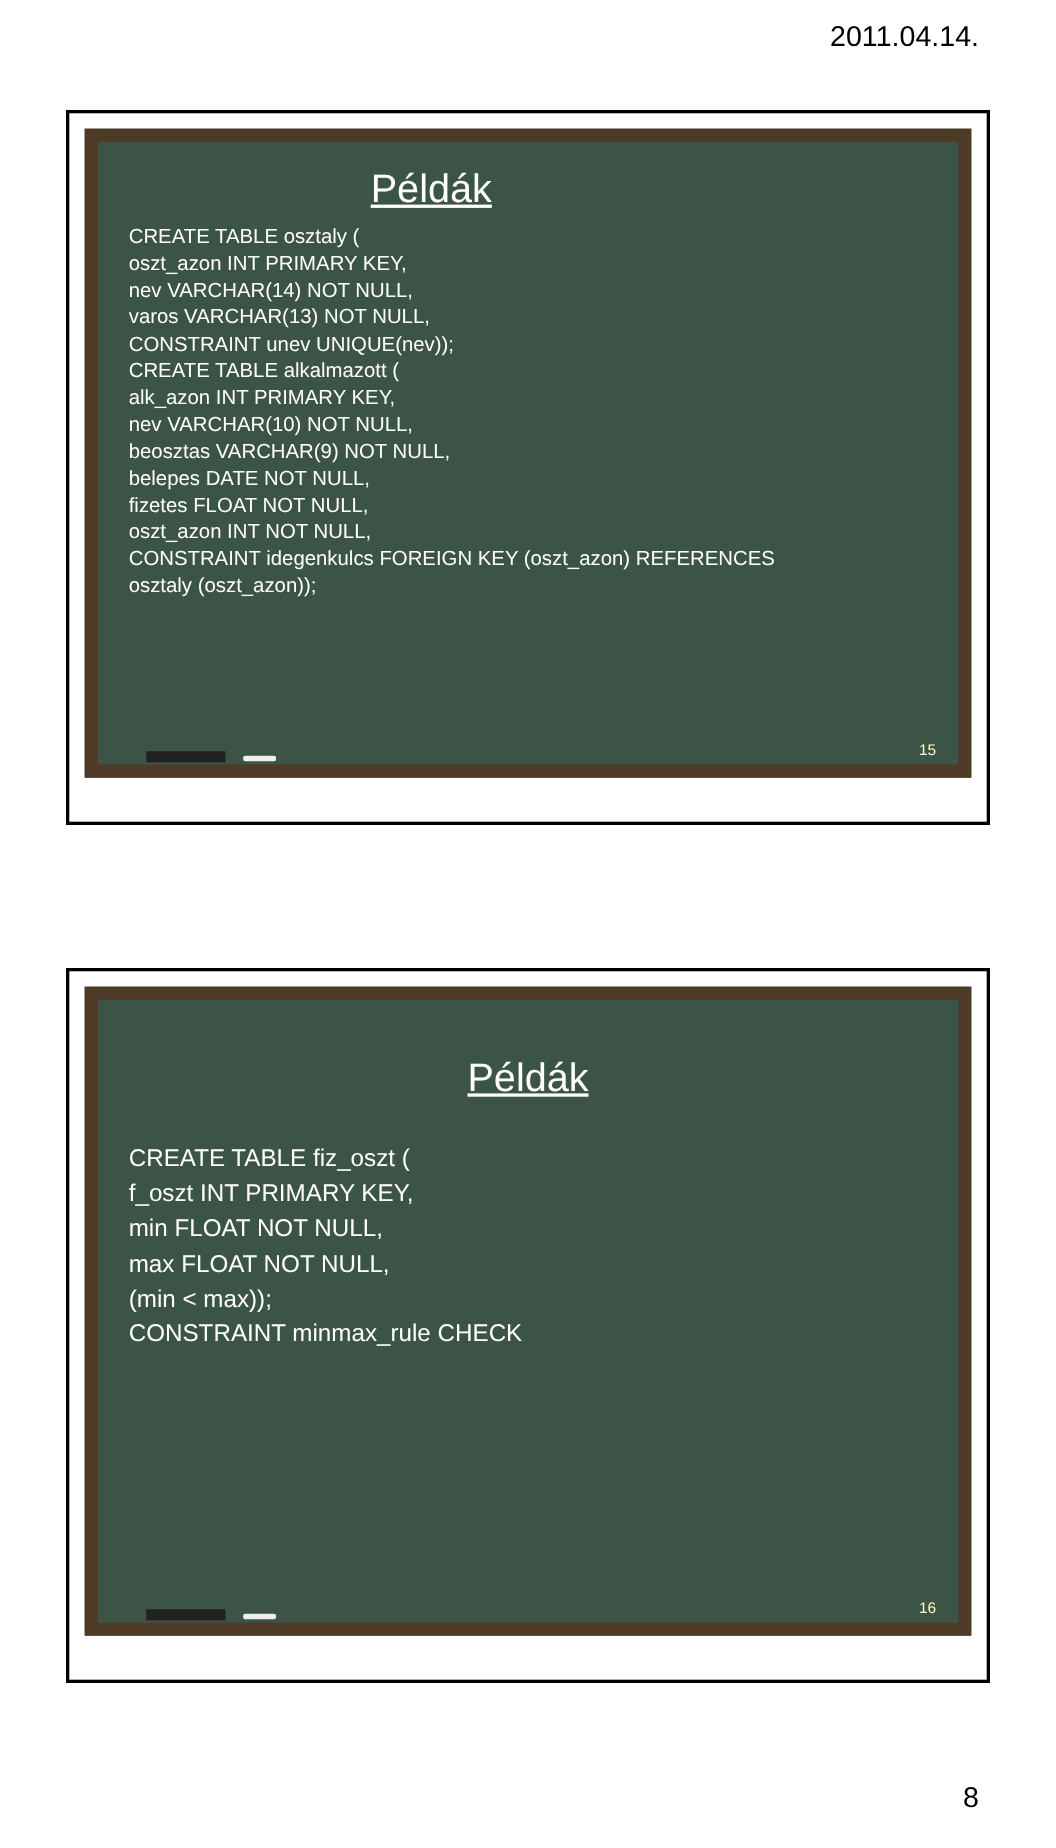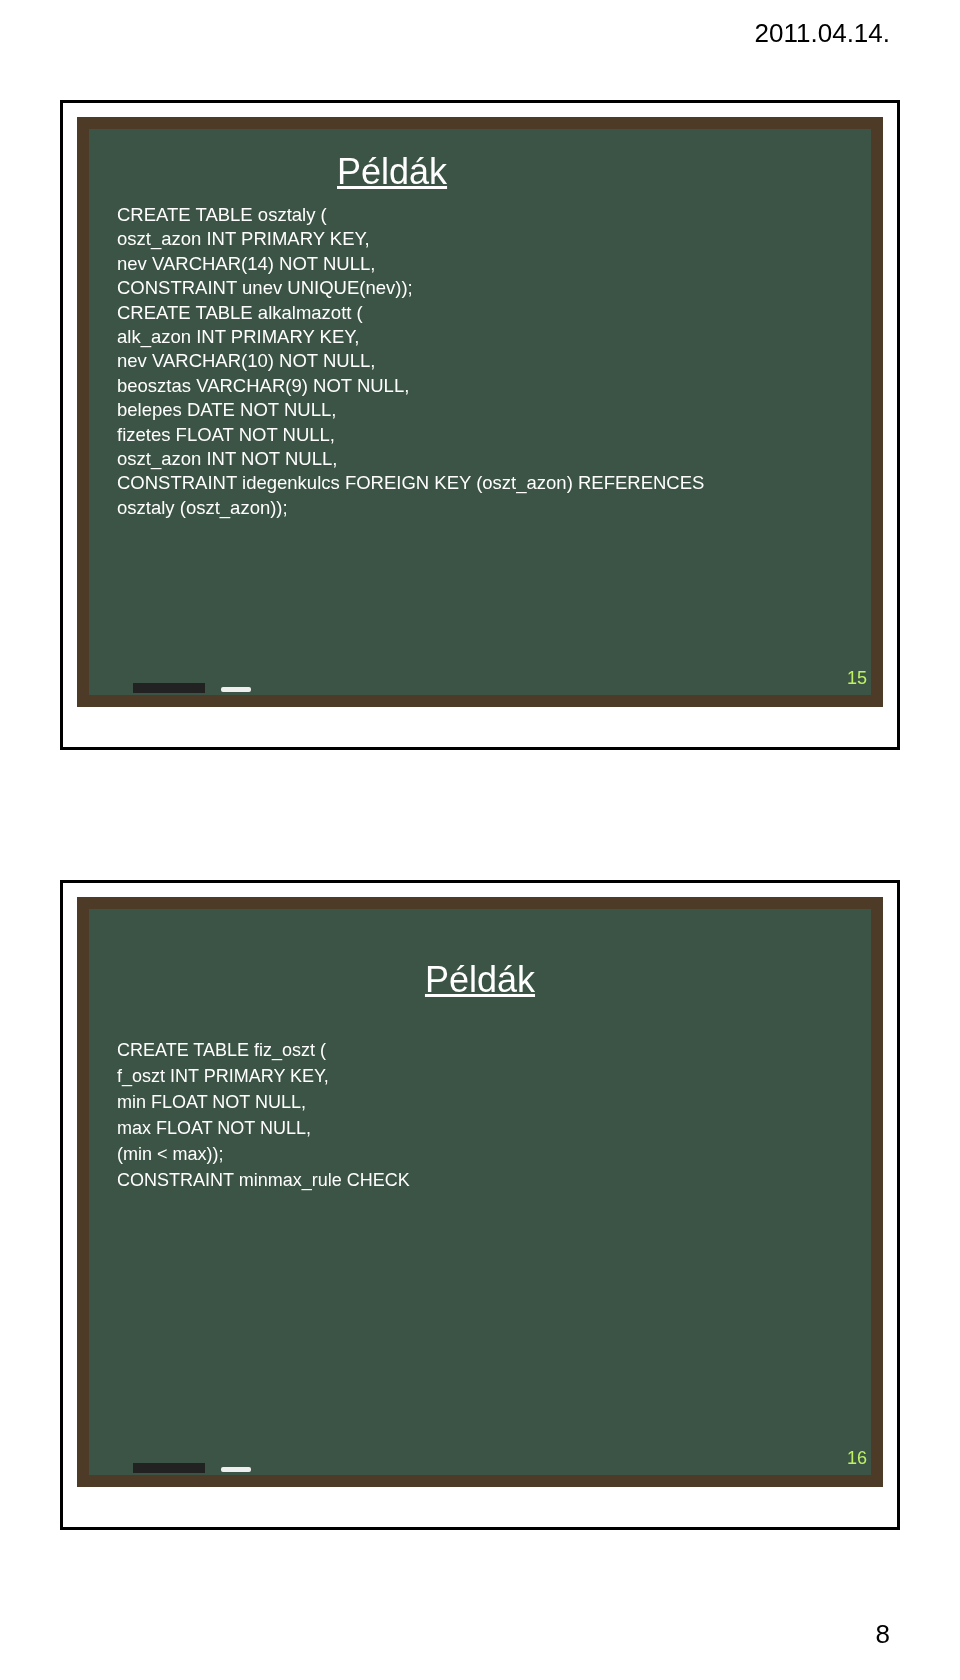--- a/index.html
+++ b/index.html
@@ -53,29 +53,29 @@
     margin-bottom: 10px;
   }
   .code-line {
     font-size: 18.5px;
     line-height: 1.32;
     color: #fff;
     white-space: pre;
     font-family: Arial, Helvetica, sans-serif;
   }
   .code-block-2 .code-line {
-    font-size: 18px;
+    font-size: 22px;
     line-height: 1.45;
   }
   .slide-number {
     position: absolute;
-    right: 4px;
+    right: 20px;
     bottom: 6px;
-    color: #bef264;
-    font-size: 18px;
+    color: #fef9c3;
+    font-size: 14px;
   }
   .eraser {
     position: absolute;
     left: 44px;
     bottom: 2px;
     width: 72px;
     height: 10px;
     background: #222;
   }
   .chalk {
@@ -104,20 +104,21 @@
 <div class="date-header">2011.04.14.</div>
 
 <div class="slide slide-1">
   <div class="chalkboard">
     <div class="board-inner">
       <div class="slide-title">Példák</div>
       <div>
         <div class="code-line">CREATE TABLE osztaly (</div>
         <div class="code-line">oszt_azon INT PRIMARY KEY,</div>
         <div class="code-line">nev VARCHAR(14) NOT NULL,</div>
+        <div class="code-line">varos VARCHAR(13) NOT NULL,</div>
         <div class="code-line">CONSTRAINT unev UNIQUE(nev));</div>
         <div class="code-line"></div>
         <div class="code-line">CREATE TABLE alkalmazott (</div>
         <div class="code-line">alk_azon INT PRIMARY KEY,</div>
         <div class="code-line">nev VARCHAR(10) NOT NULL,</div>
         <div class="code-line">beosztas VARCHAR(9) NOT NULL,</div>
         <div class="code-line">belepes DATE NOT NULL,</div>
         <div class="code-line">fizetes FLOAT NOT NULL,</div>
         <div class="code-line">oszt_azon INT NOT NULL,</div>
         <div class="code-line">CONSTRAINT idegenkulcs FOREIGN KEY (oszt_azon) REFERENCES</div>

